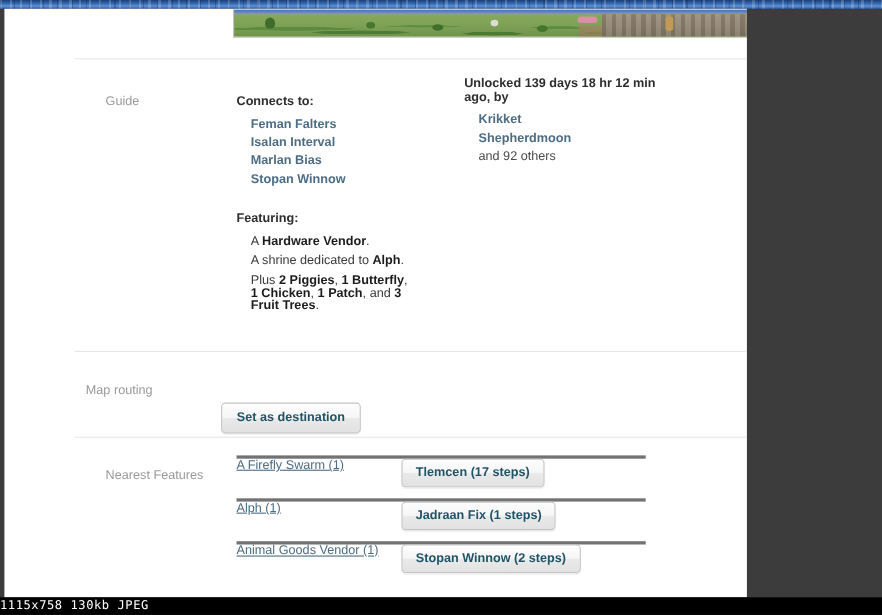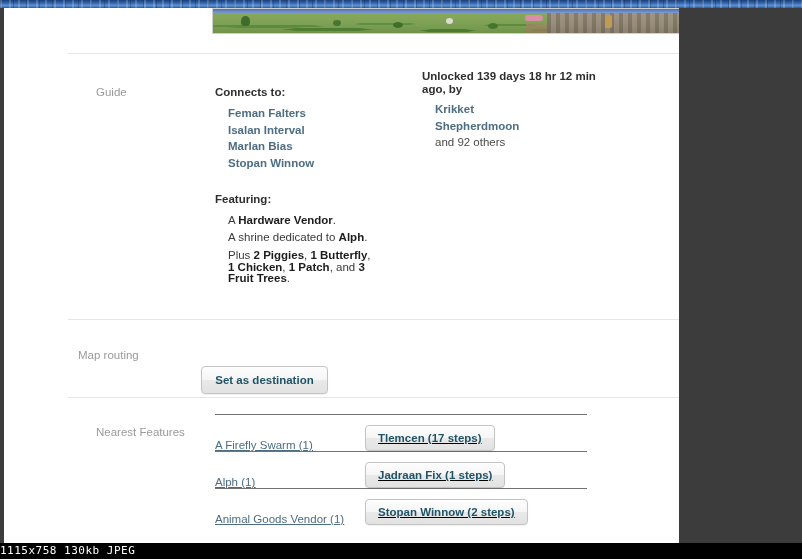--- a/index.html
+++ b/index.html
@@ -169,24 +169,23 @@
   }
 
   
   #nearest-table {
     position: absolute;
     left: 211px; top: 406px;
     width: 372px;
   }
   .nf-row {
     display: flex;
-    align-items: flex-end;
+    align-items: flex-start;
     height: 36px;
-    border-top: 1px solid #737373;
-    text-decoration: underline;
+    border-top: 3px solid #737373;
   }
   .nf-name {
     width: 150px;
     flex: 0 0 150px;
     font-size: 11.5px;
     color: #4c6d83;
     white-space: nowrap;
   }
   .nf-btn {
     height: 26px;

